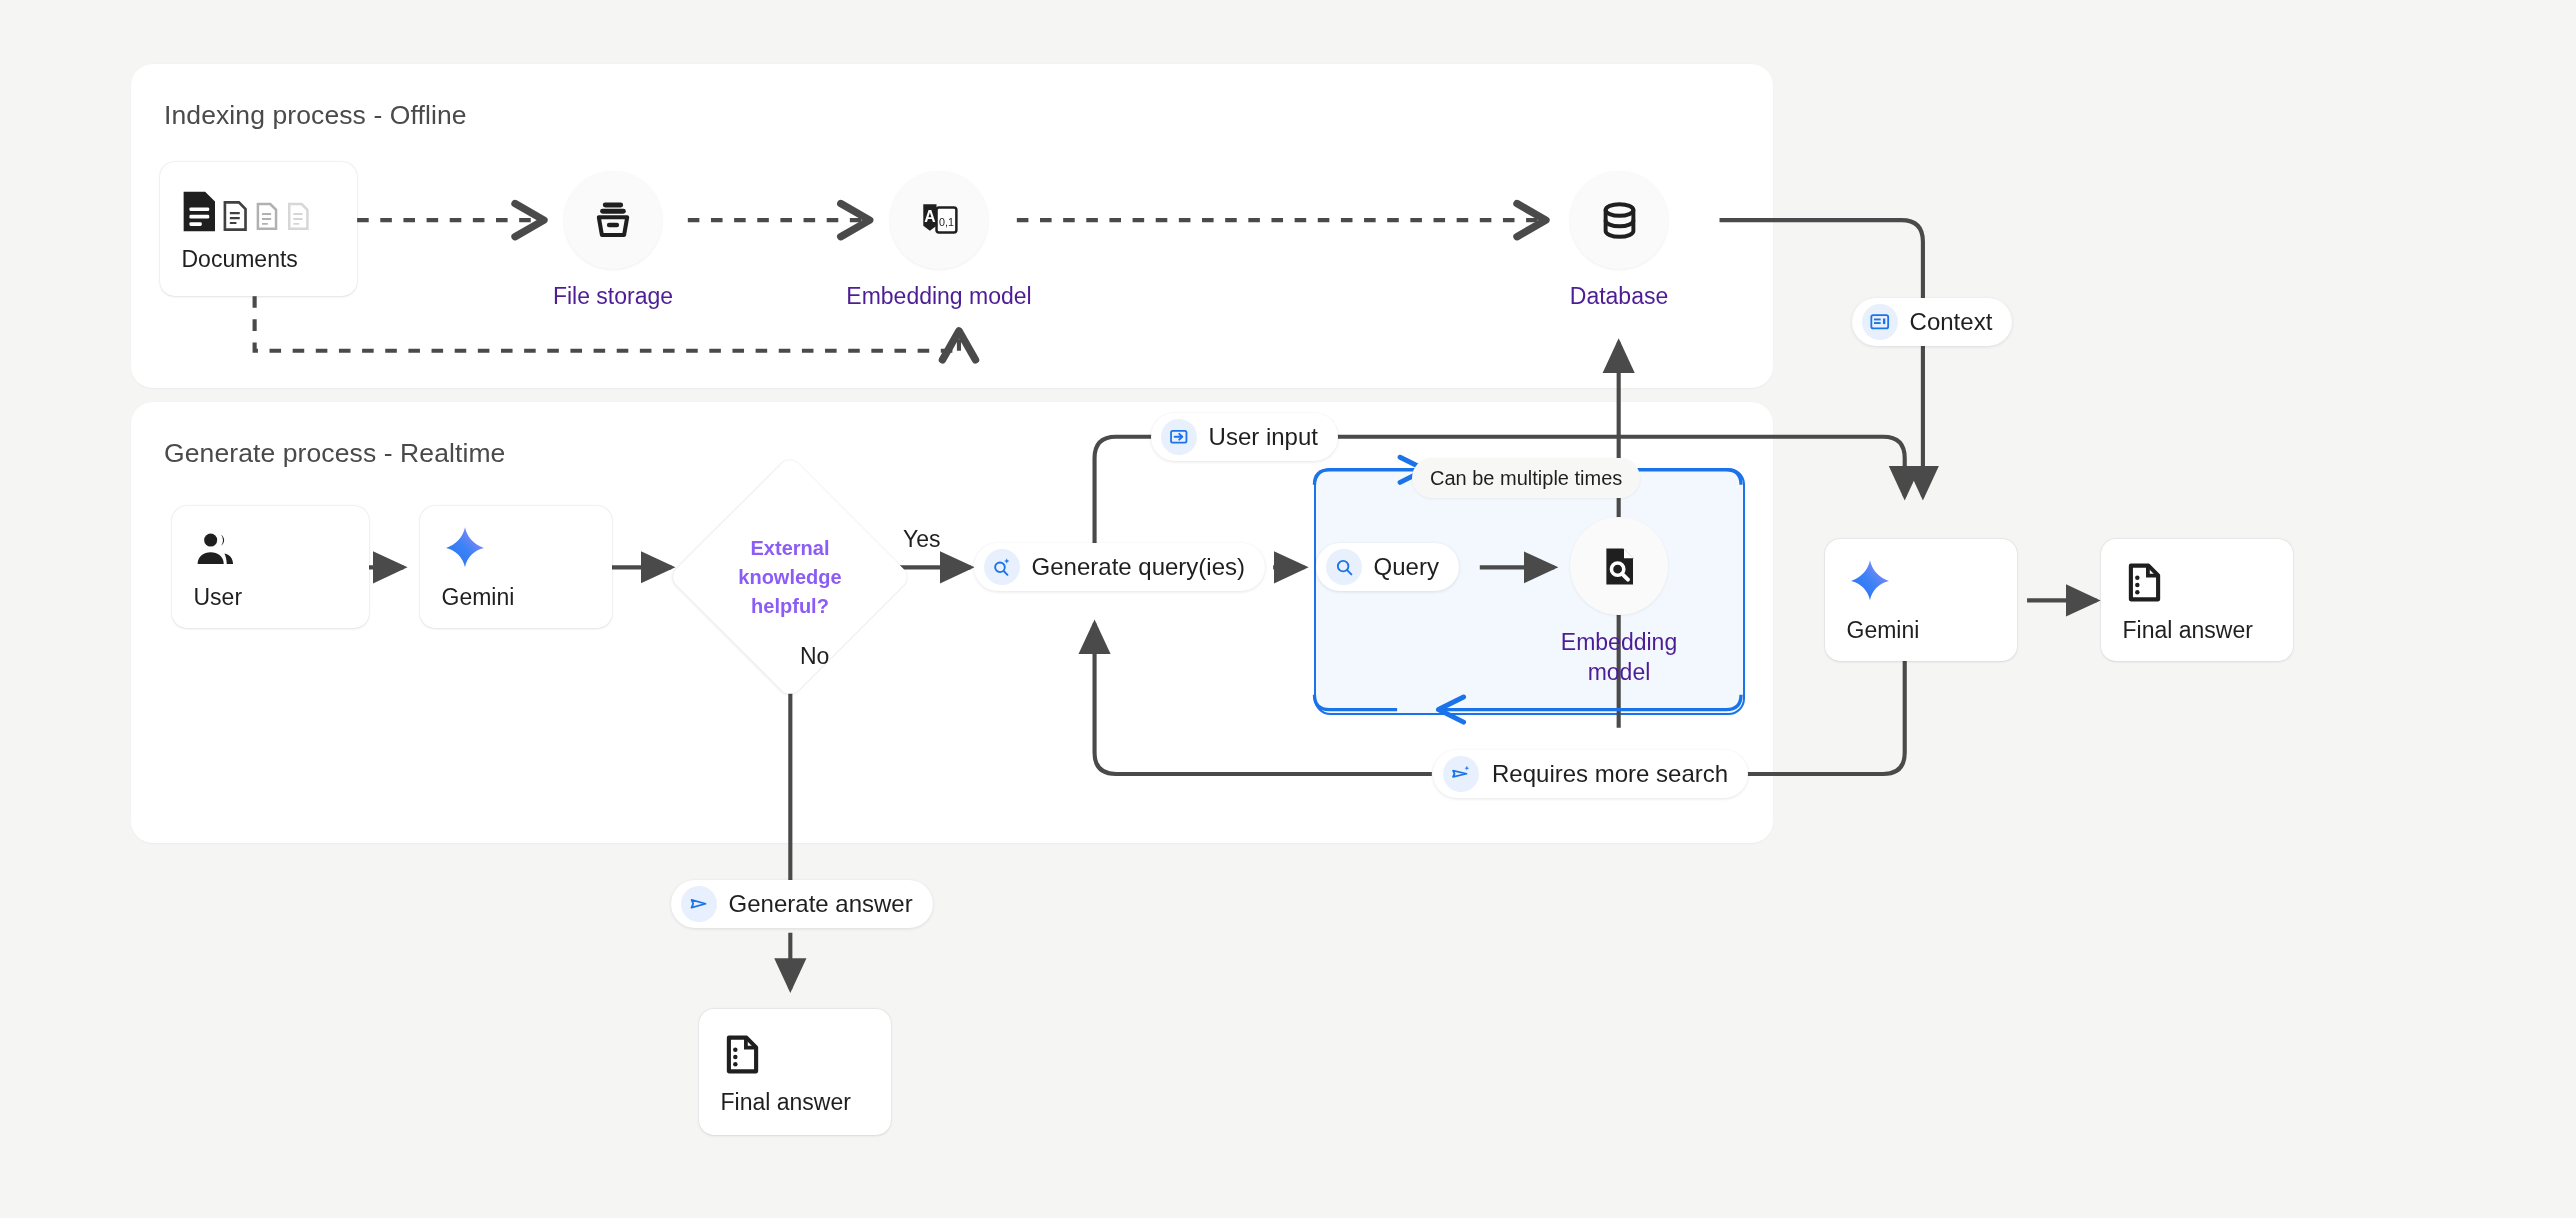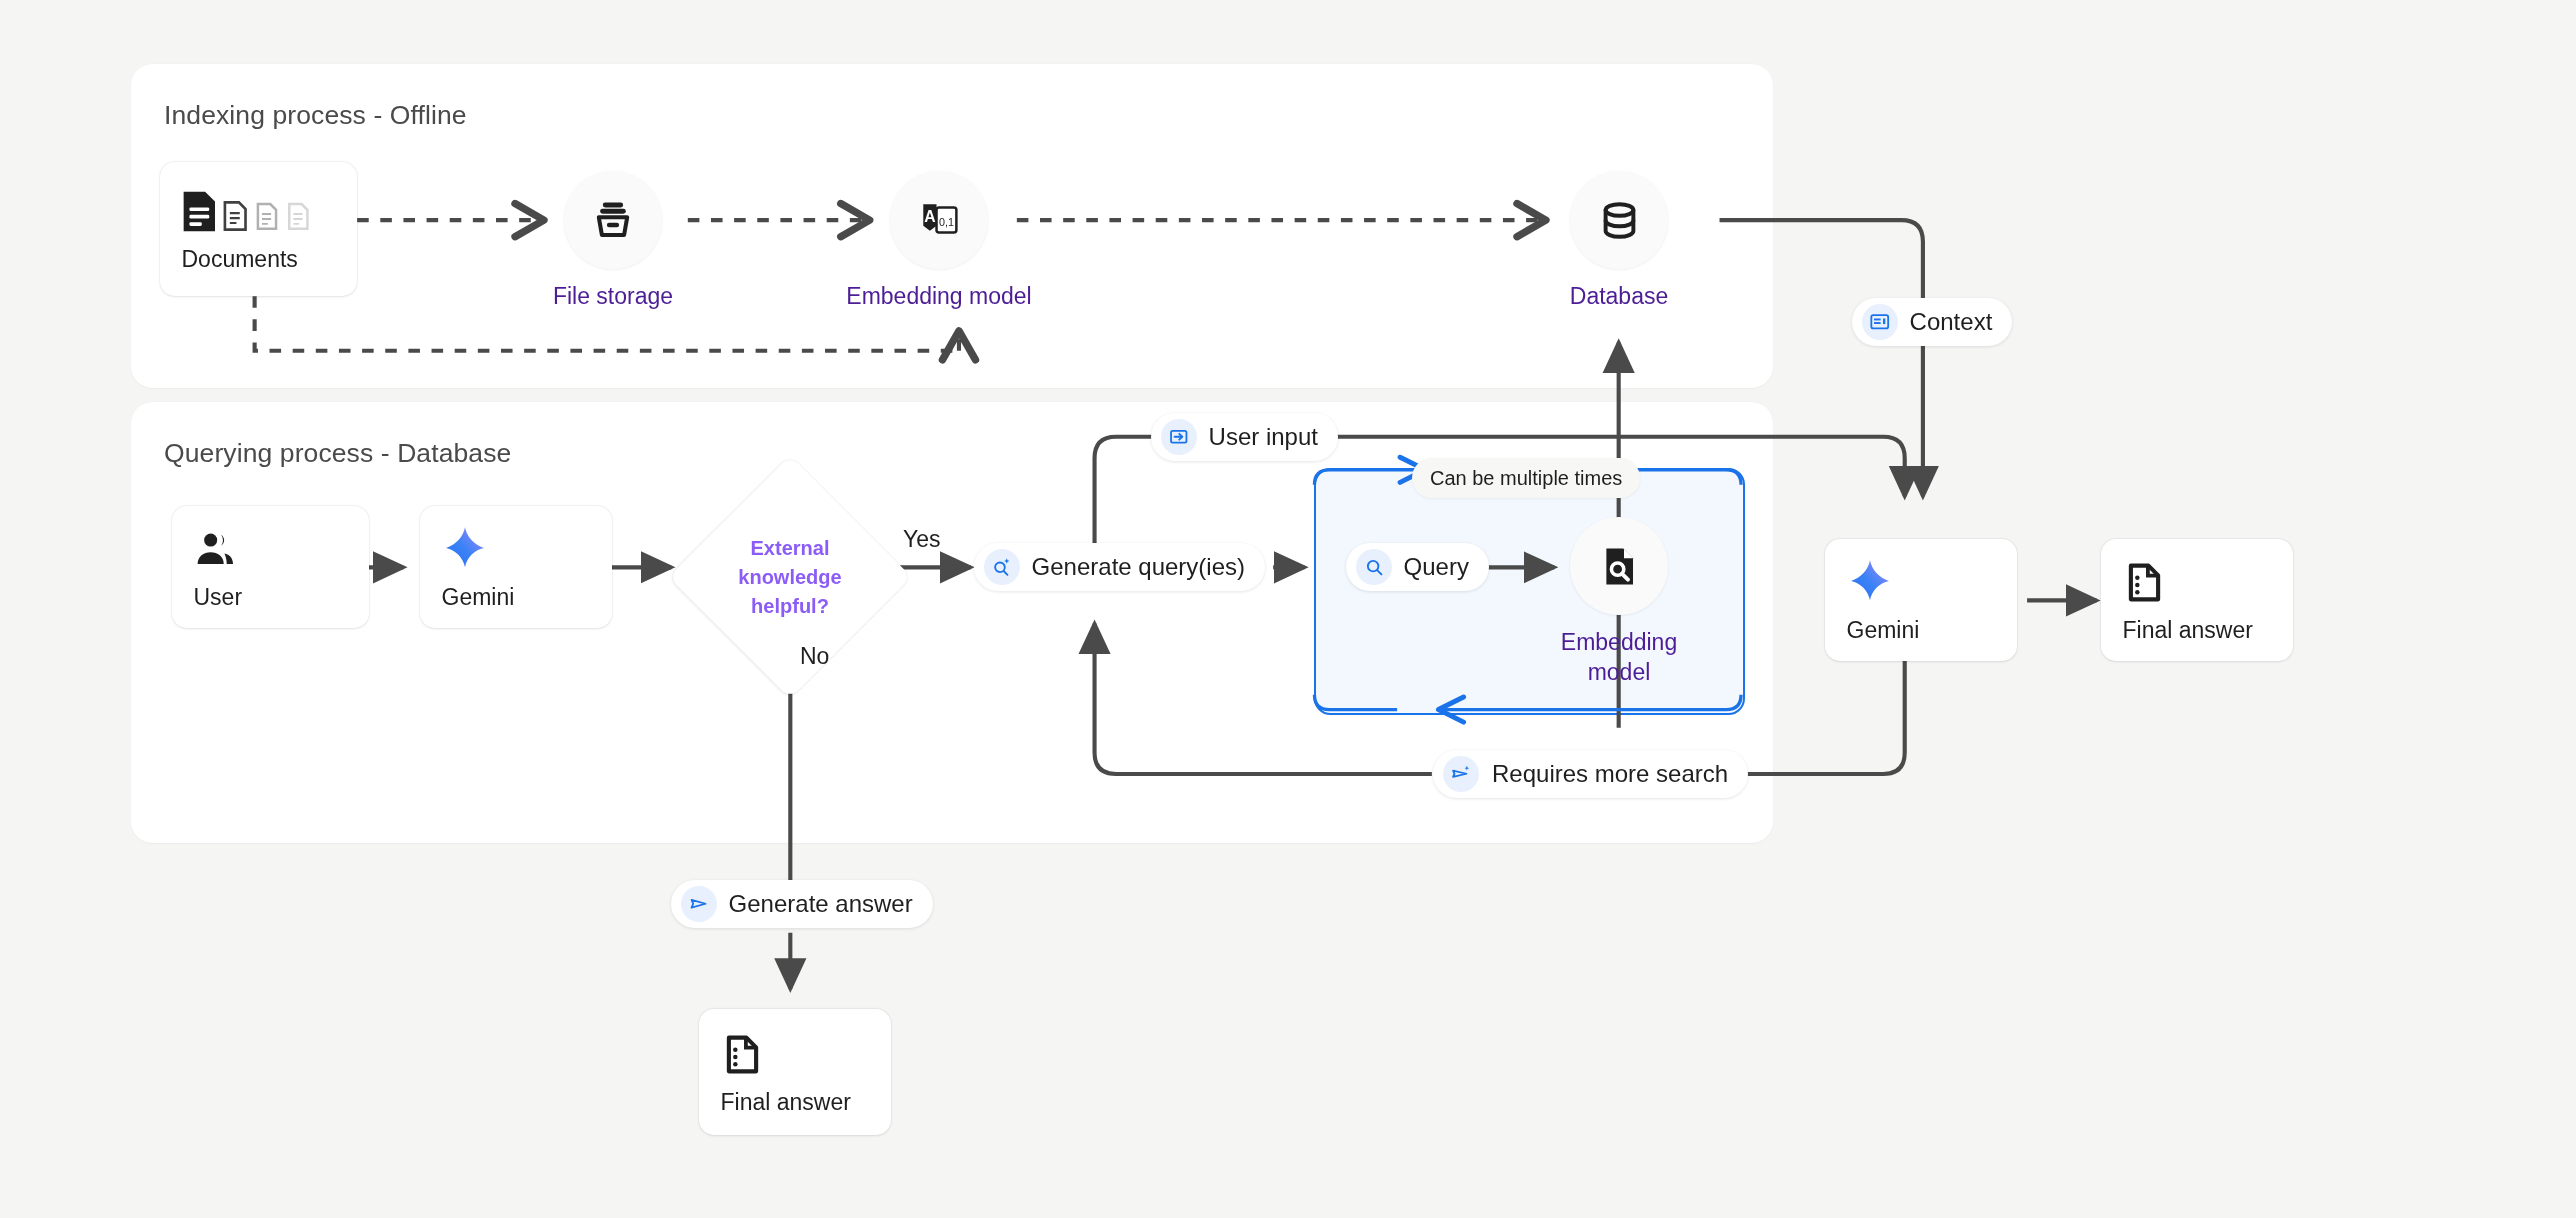--- a/index.html
+++ b/index.html
@@ -86,21 +86,21 @@
 </style>
 </head>
 <body>
 
 <div id="stage">
 
   <div class="panel" id="panel-index">
     <div class="panel-title">Indexing process - Offline</div>
   </div>
   <div class="panel" id="panel-query">
-    <div class="panel-title">Querying process - Database</div>
+    <div class="panel-title">Generate process - Realtime</div>
   </div>
 
   <div id="loopbox"></div>
 
   <svg class="wires" viewBox="0 0 3116 1474">
     <defs>
       <marker id="ah" markerWidth="9" markerHeight="9" refX="7.4" refY="4.5" orient="auto">
         <path d="M0,0.6 L8.4,4.5 L0,8.4 z" fill="#4a4a4a"></path>
       </marker>
       <marker id="ahb" markerWidth="10" markerHeight="10" refX="8.6" refY="5" orient="auto">
@@ -333,21 +333,21 @@
     <span class="ibadge">
       <svg width="21.5" height="21.5" viewBox="0 0 24 24" fill="none" stroke="#1a73e8" stroke-width="2.1" stroke-linecap="round">
         <circle cx="10" cy="12.6" r="5.4"></circle>
         <path d="M14.1 16.7l4.3 4.3"></path>
         <path d="M17.6 2.6l.85 2.2 2.2.85-2.2.85-.85 2.2-.85-2.2-2.2-.85 2.2-.85z" fill="#1a73e8" stroke="none"></path>
       </svg>
     </span>
     <span>Generate query(ies)</span>
   </div>
 
-  <div class="chip" style="left:1346px;top:543px;">
+  <div class="chip" style="left:1316px;top:543px;">
     <span class="ibadge">
       <svg width="20.7" height="20.7" viewBox="0 0 24 24" fill="none" stroke="#1a73e8" stroke-width="2.2" stroke-linecap="round">
         <circle cx="10.6" cy="10.6" r="6.1"></circle>
         <path d="M15.2 15.2l5 5"></path>
       </svg>
     </span>
     <span>Query</span>
   </div>
 
   <div class="chip" style="left:1433px;top:750px;gap:13px;">

